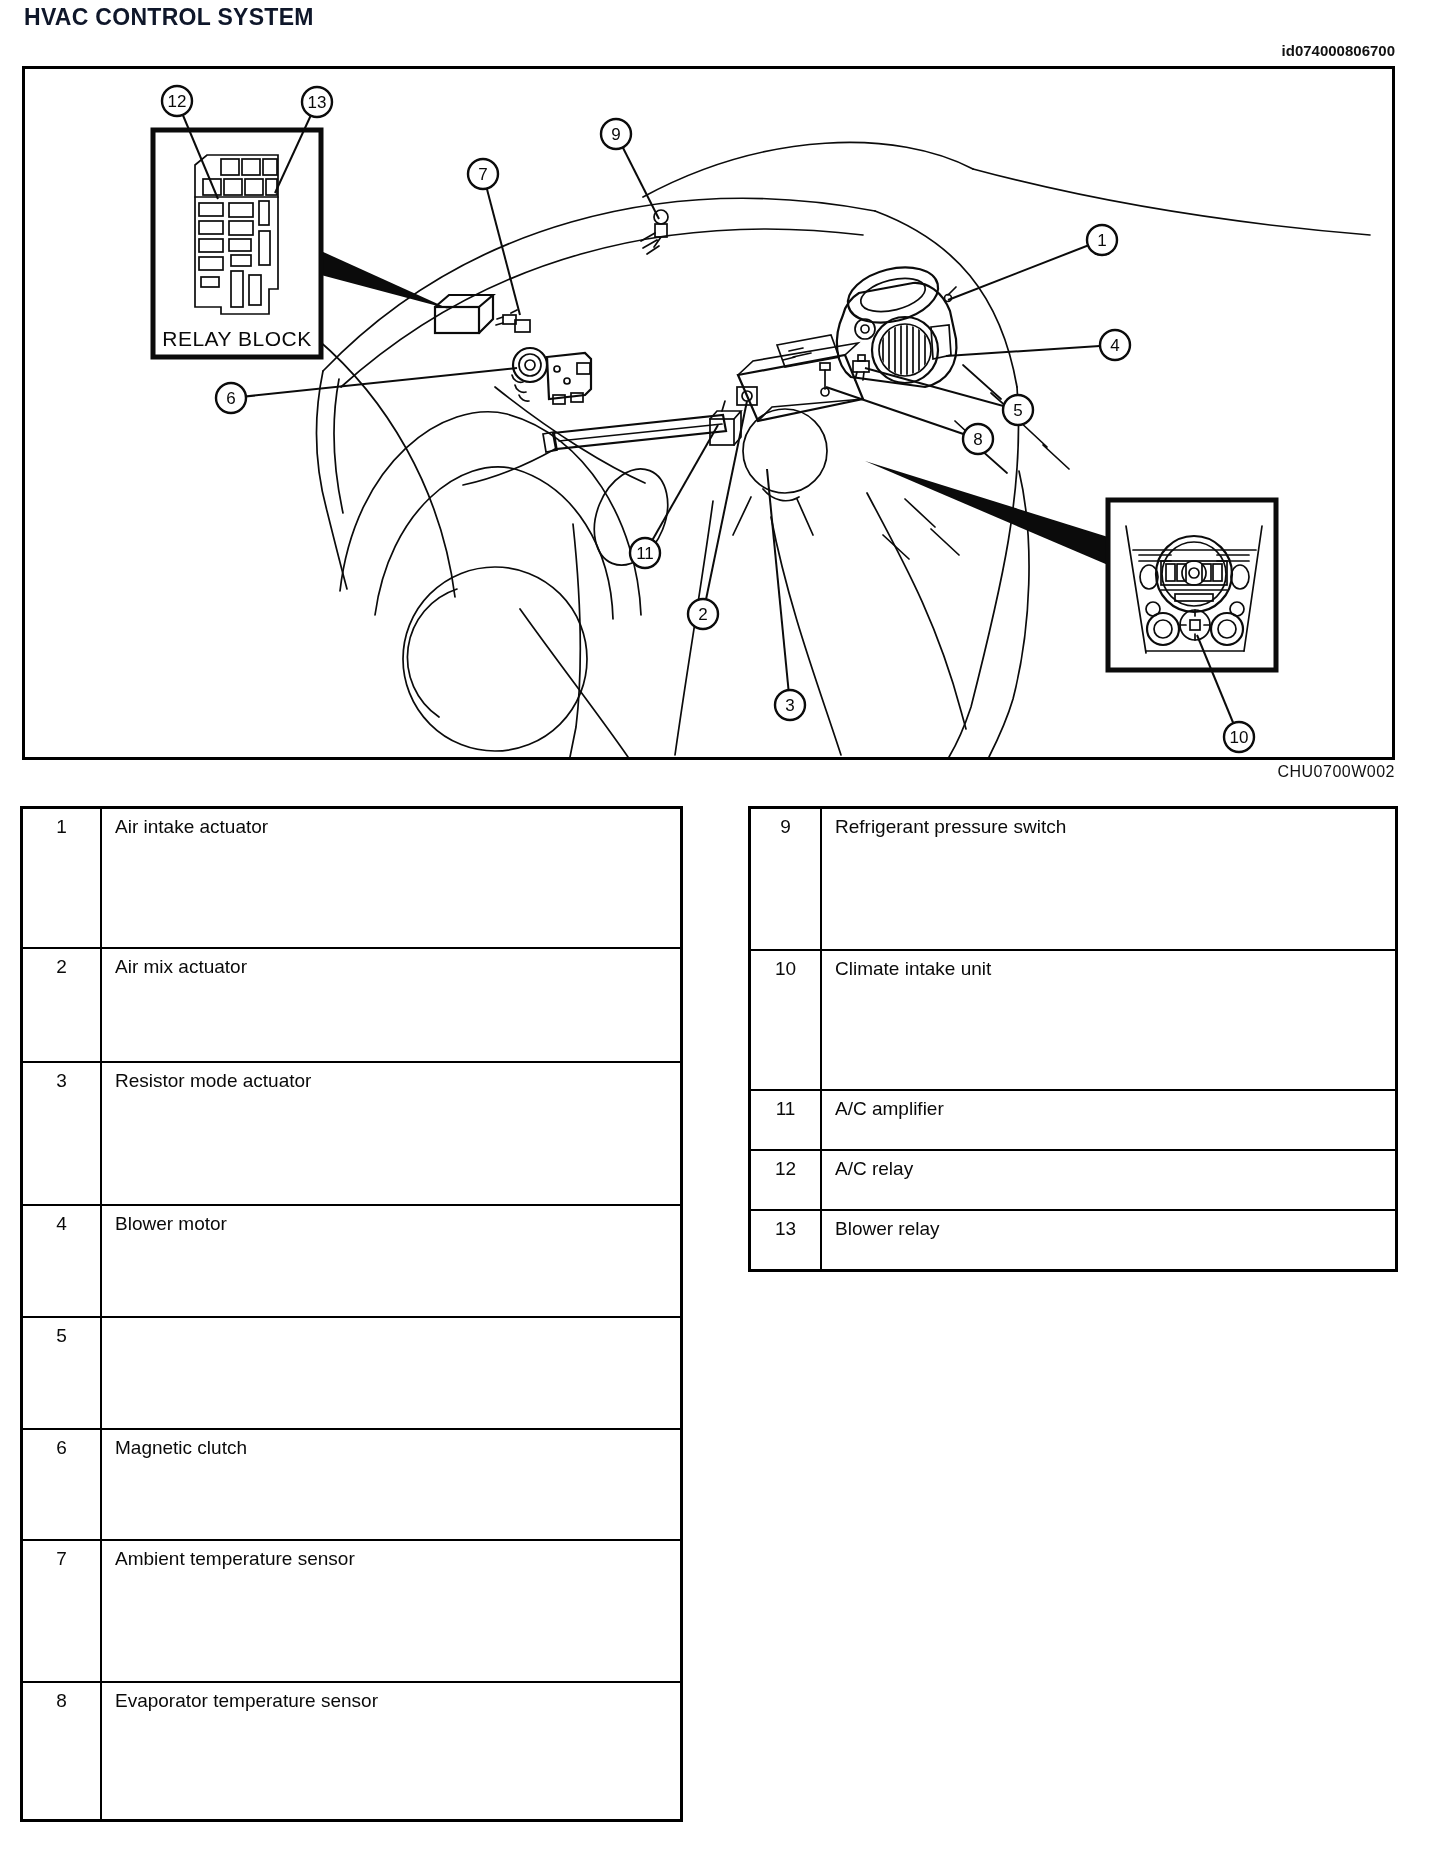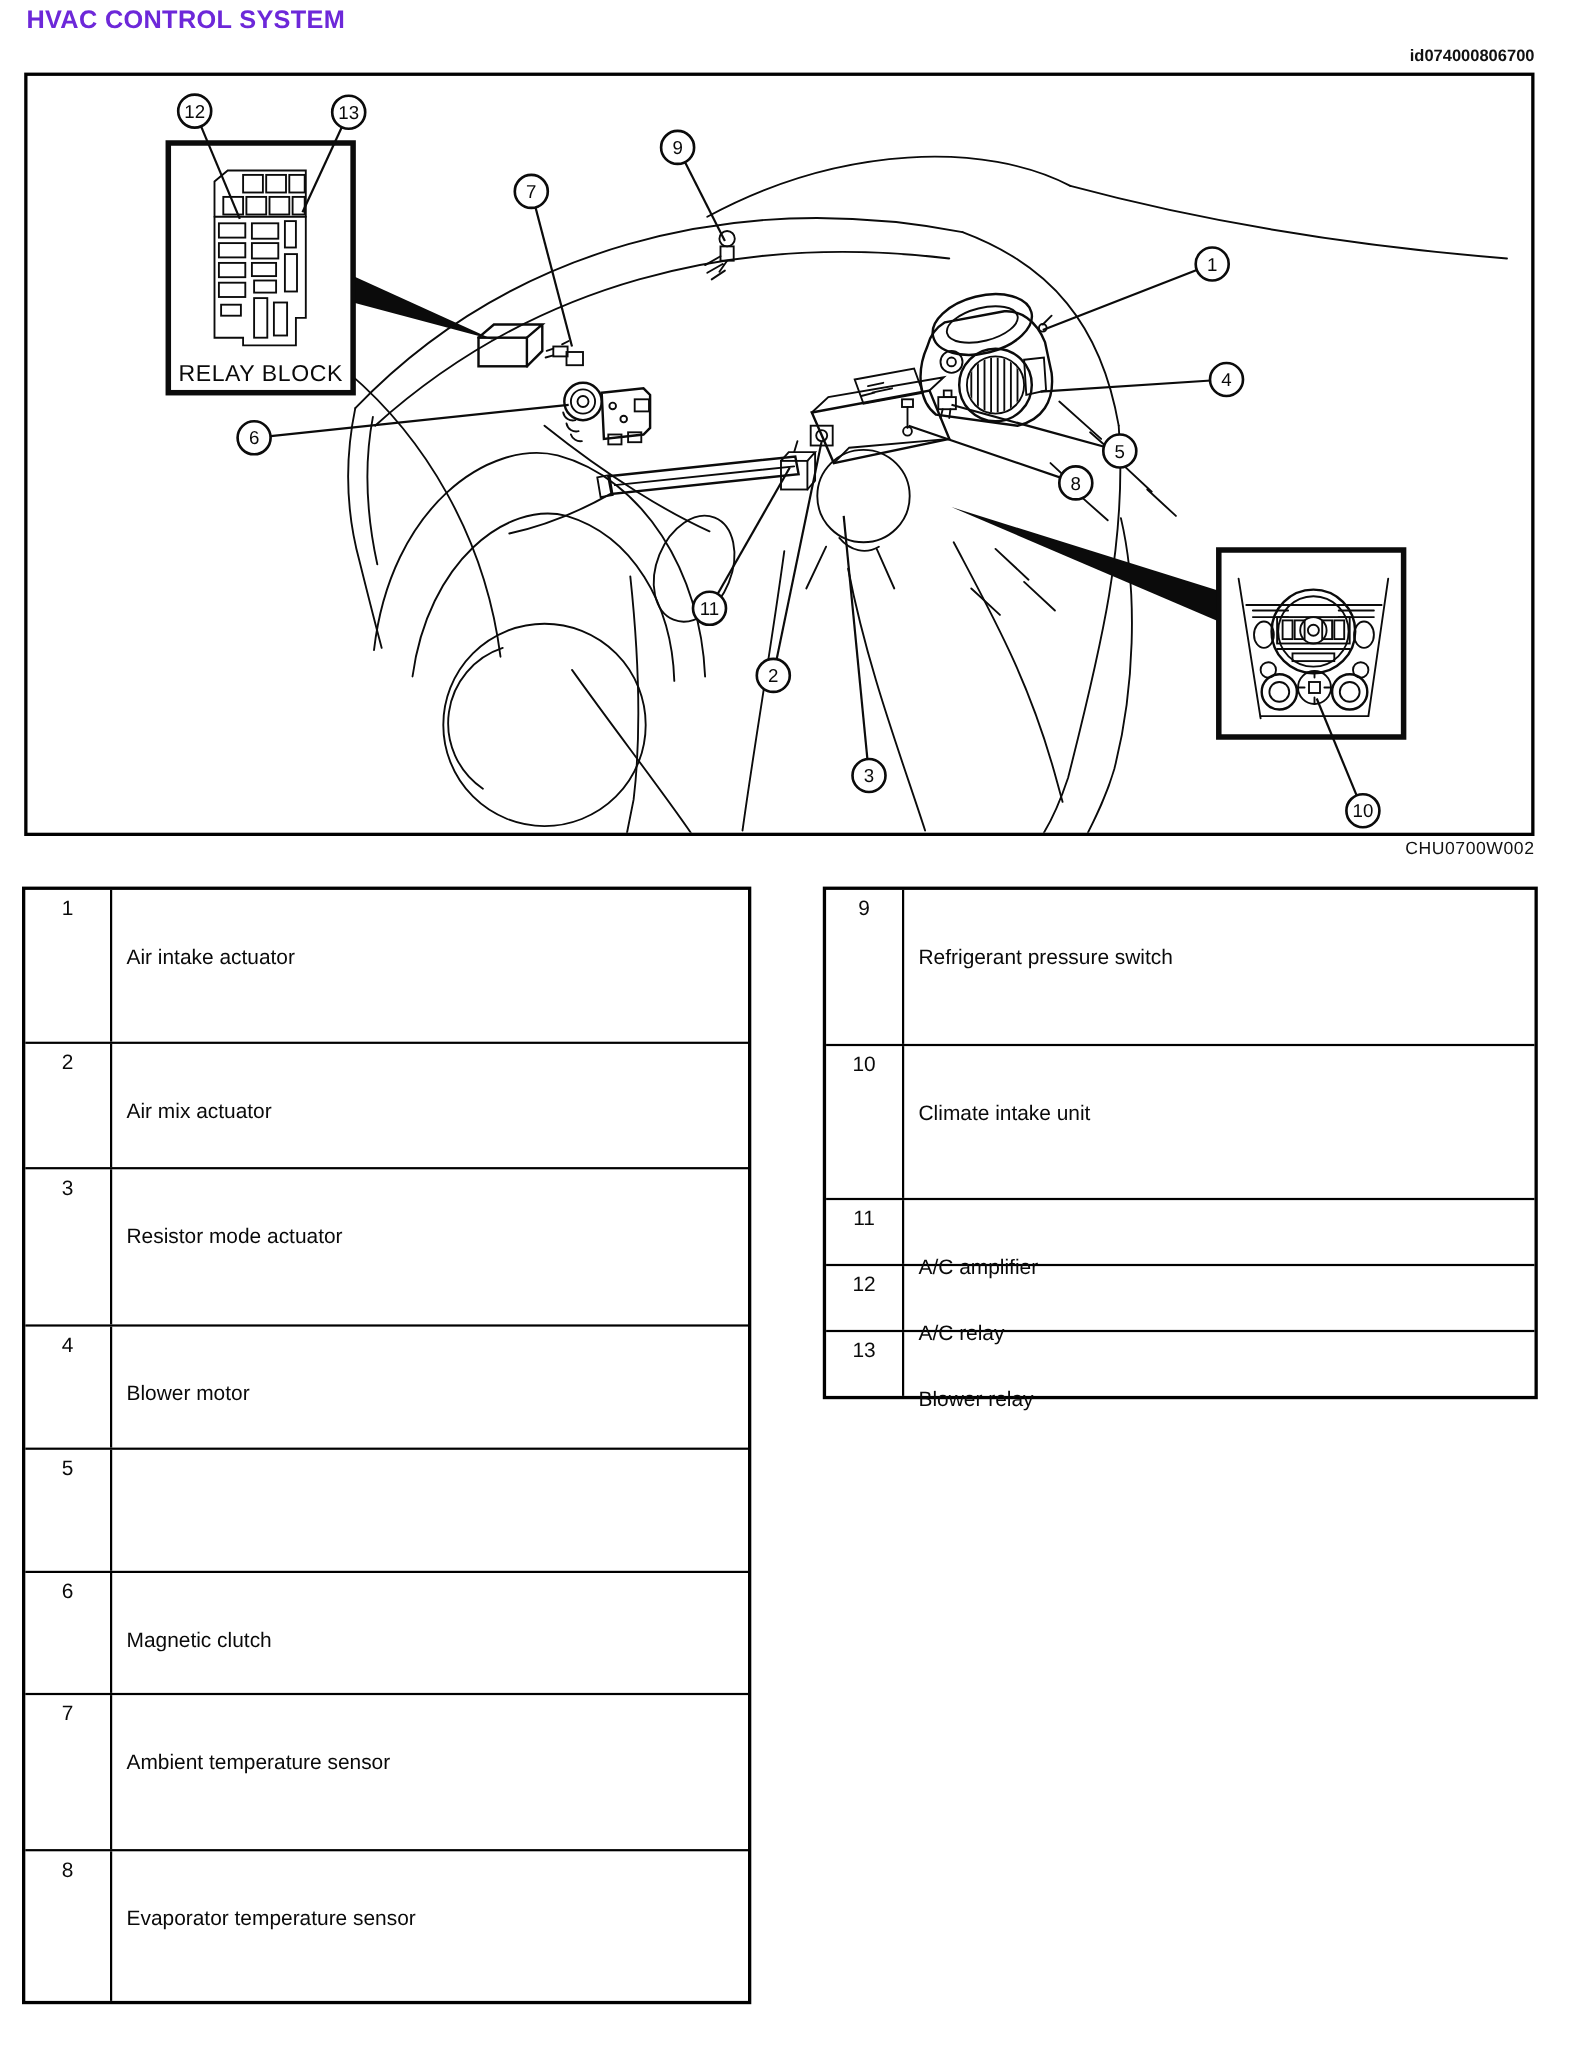--- a/index.html
+++ b/index.html
@@ -2,21 +2,21 @@
 <html><head>
 <meta charset="utf-8">
 <style>
   html,body{margin:0;padding:0;}
   body{
     width:1440px;height:1864px;position:relative;background:#ffffff;color:#000;
     font-family:"Liberation Sans", sans-serif;overflow:hidden;
   }
   .page-title{
     position:absolute;left:24px;top:4px;font-size:23px;font-weight:700;
-    letter-spacing:.3px;color:#6d28d9;
+    letter-spacing:.3px;color:#0f172a;
   }
   .doc-id{
     position:absolute;top:28px;right:45px;font-size:15px;font-weight:700;color:#111;margin-top:14px;
   }
   .diagram-box{
     position:absolute;left:22px;top:66px;width:1373px;height:694px;
     border:3px solid #000;box-sizing:border-box;background:#fff;
   }
   .diagram-box svg{position:absolute;left:0;top:0;}
   .figure-caption{
@@ -28,21 +28,21 @@
   }
   .legend-left{left:20px;top:806px;width:663px;}
   .legend-right{left:748px;top:806px;width:650px;}
   .legend-row{display:flex;box-sizing:border-box;}
   .legend-row + .legend-row{border-top:2px solid #000;}
   .cell-num{
     width:79px;flex:0 0 79px;border-right:2px solid #000;box-sizing:border-box;
     text-align:center;padding-top:7px;font-size:19px;color:#0a0a0a;
   }
   .legend-right .cell-num{width:71px;flex:0 0 71px;}
-  .cell-label{flex:1;padding:7px 6px 0 13px;font-size:19px;color:#0a0a0a;margin-top:44px;}
+  .cell-label{flex:1;padding:7px 6px 0 13px;font-size:19px;color:#0a0a0a;}
   
   .ln{fill:none;stroke:#0b0b0b;stroke-width:1.7;stroke-linecap:round;}
   .ln2{fill:none;stroke:#0b0b0b;stroke-width:2.2;stroke-linecap:round;}
   .fillb{fill:#0b0b0b;stroke:none;}
   .callout-circle{fill:#ffffff;stroke:#0b0b0b;stroke-width:2.4;}
   .callout-num{font-family:"Liberation Sans",sans-serif;font-size:17px;fill:#0a0a0a;}
   .inset-label{font-family:"Liberation Sans",sans-serif;font-size:21px;fill:#0a0a0a;letter-spacing:.5px;}
 </style>
 </head>
 <body>

